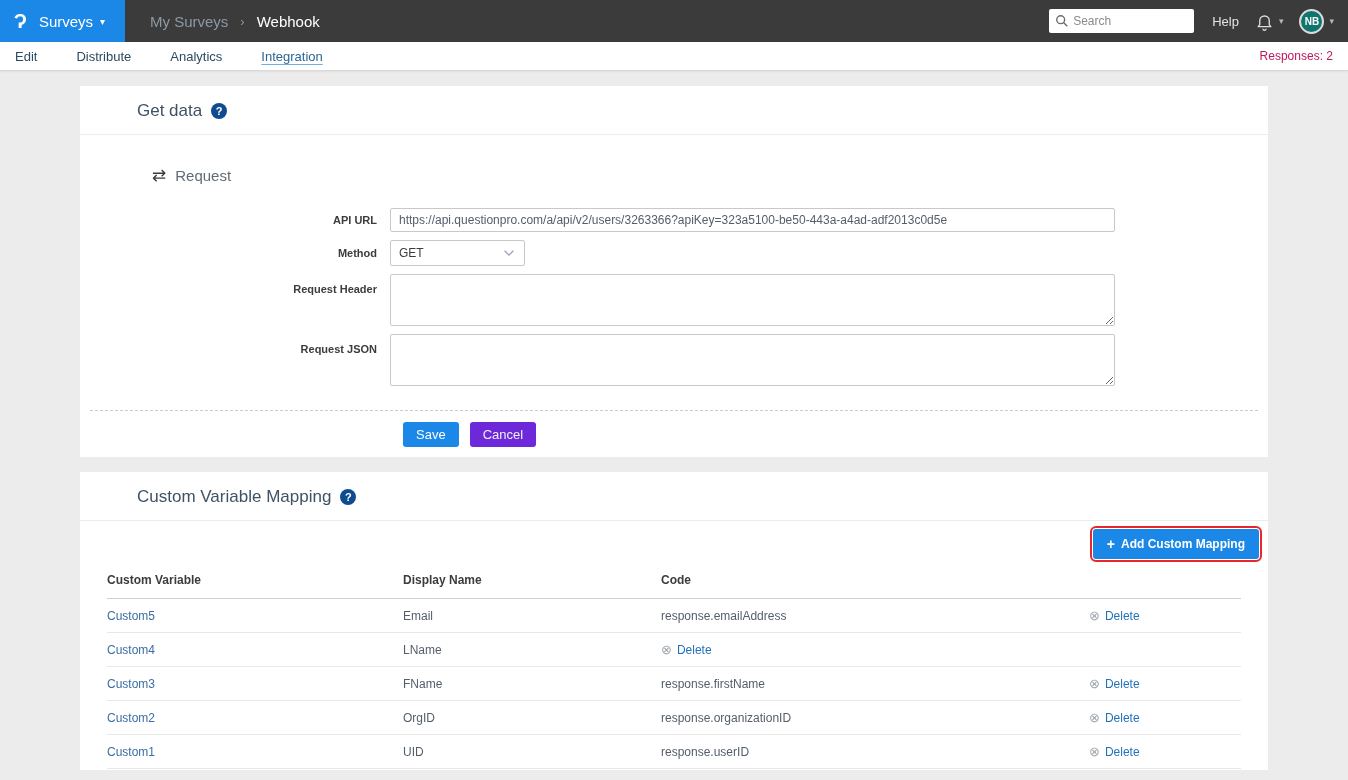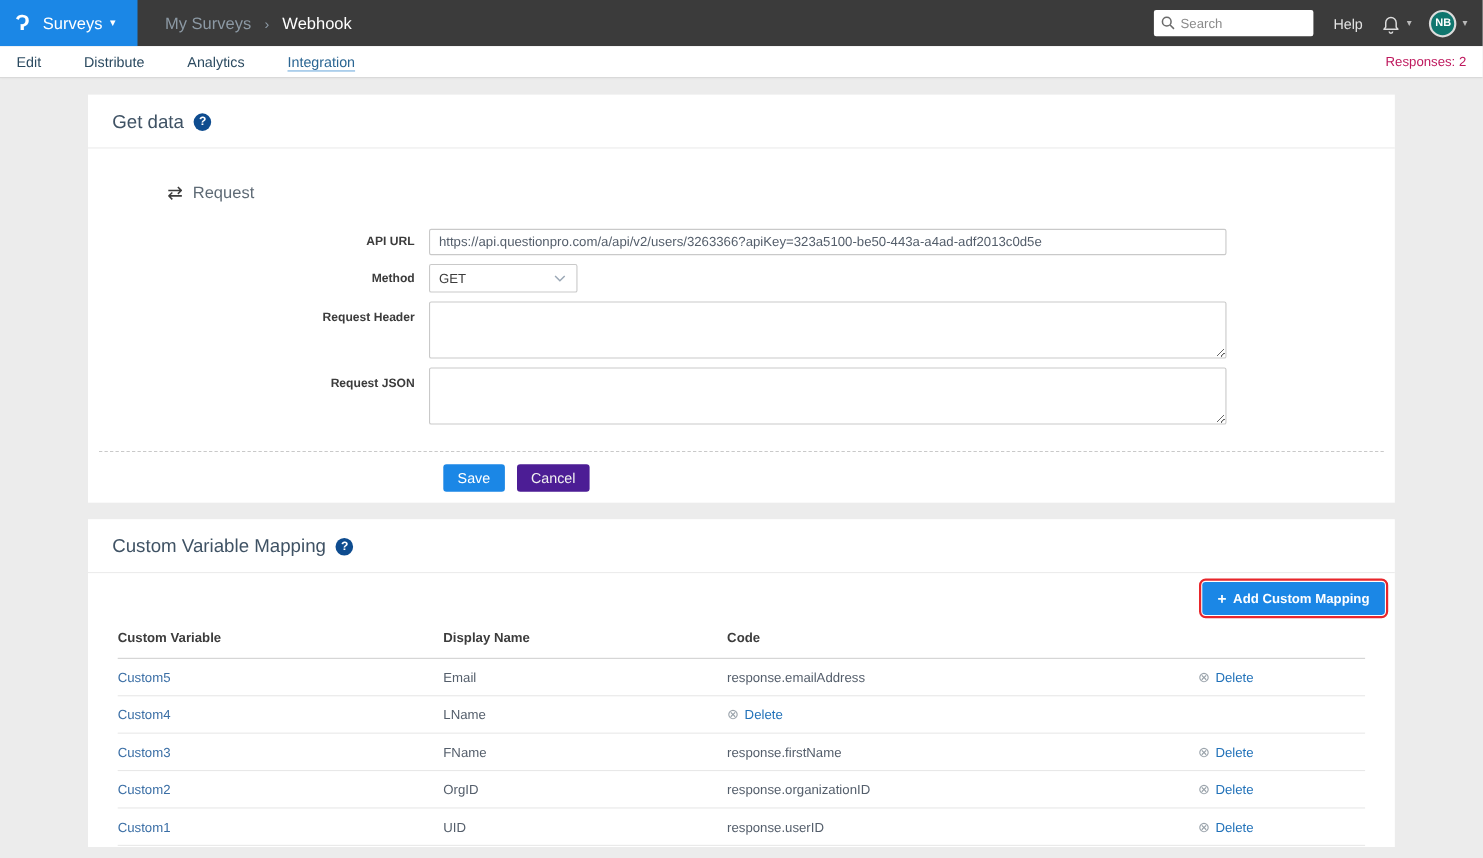--- a/index.html
+++ b/index.html
@@ -76,21 +76,21 @@
   
   .card {
     width:1188px; margin-left:80px; background:#fff;
   }
   .card1 { margin-top:15px; height:371px; }
   .card2 { margin-top:15px; height:298px; }
   .card-header {
     padding:15px 22px 13px; border-bottom:1px solid #ececec;
     display:flex; align-items:center;
   }
-  .card-title { font-size:17px; color:#3f5264; }
+  .card-title { font-size:17px; color:#3f5264;margin-left:35px; }
   .help-circle {
     width:16px; height:16px; border-radius:50%; background:#0e4c8f;
     color:#fff; font-size:11px; font-weight:bold; margin-left:9px;
     display:inline-flex; align-items:center; justify-content:center;
     cursor:pointer; flex:0 0 auto;
   }
 
   
   .section-head {
     margin:30px 0 0 72px; display:flex; align-items:center;
@@ -124,21 +124,21 @@
   .dashed-divider {
     border-top:1px dashed #c9c9c9; margin:24px 10px 0 10px;
   }
   .btn-row { margin:11px 0 0 323px; display:flex; }
   .btn {
     border:none; border-radius:3px; font-size:13px; color:#fff;
     padding:5px 13px; cursor:pointer; margin-right:11px;
     font-family:"Liberation Sans", sans-serif;
   }
   .btn-save { background:#1b87e6; }
-  .btn-cancel { background:#4c1d95; color:#f1f1f1; }
+  .btn-cancel { background:#6d28d9; color:#f1f1f1; }
 
   
   .add-btn-row { display:flex; justify-content:flex-end; padding:8px 9px 0 0; }
   .btn-add {
     background:#1b87e6; color:#fff; border:none; border-radius:3px;
     font-size:12px; font-weight:bold; padding:7px 14px; cursor:pointer;
     outline:2px solid #e8262b; outline-offset:1px;
     display:flex; align-items:center;
     font-family:"Liberation Sans", sans-serif;
   }

